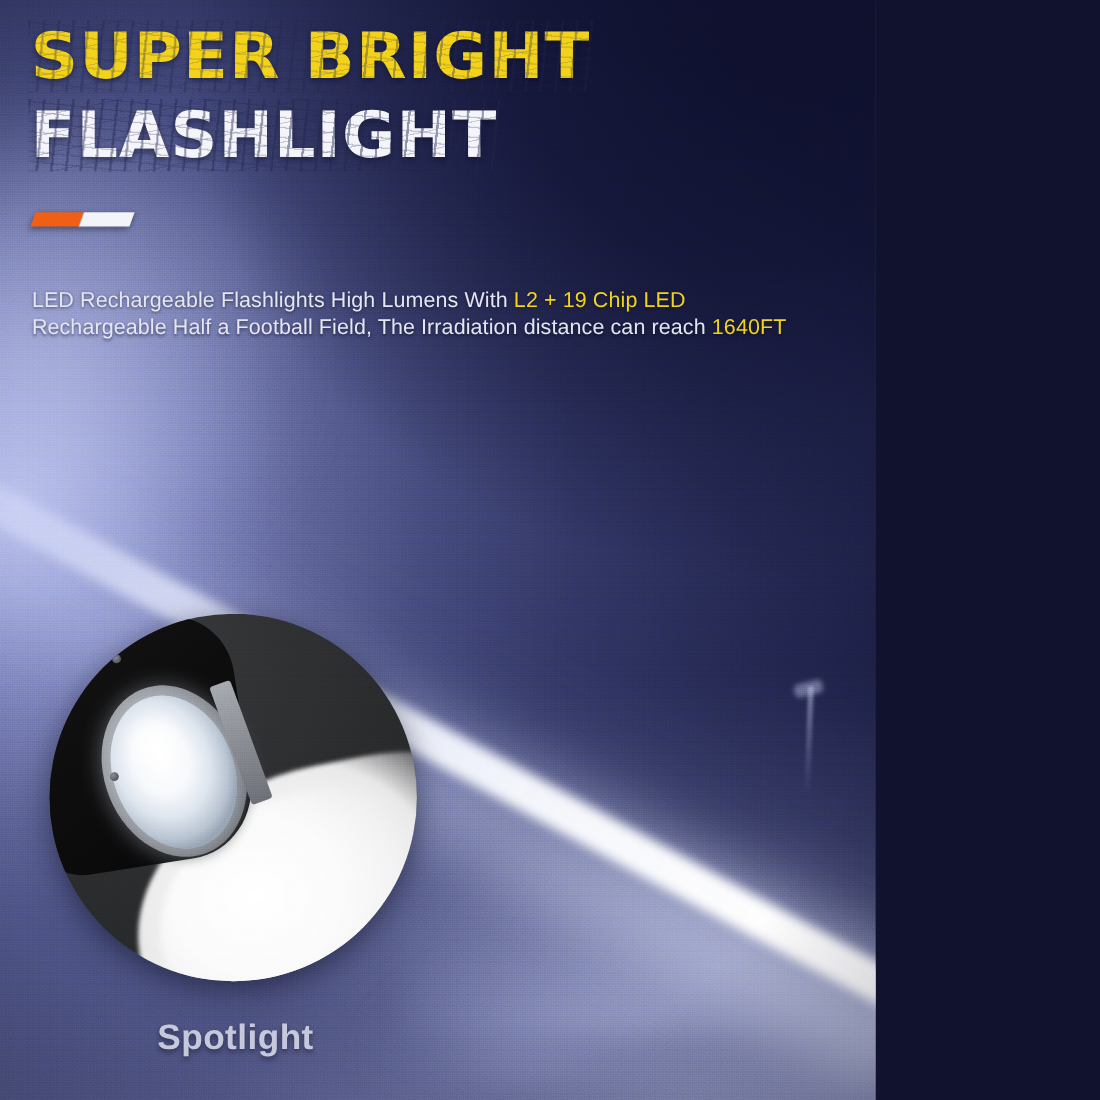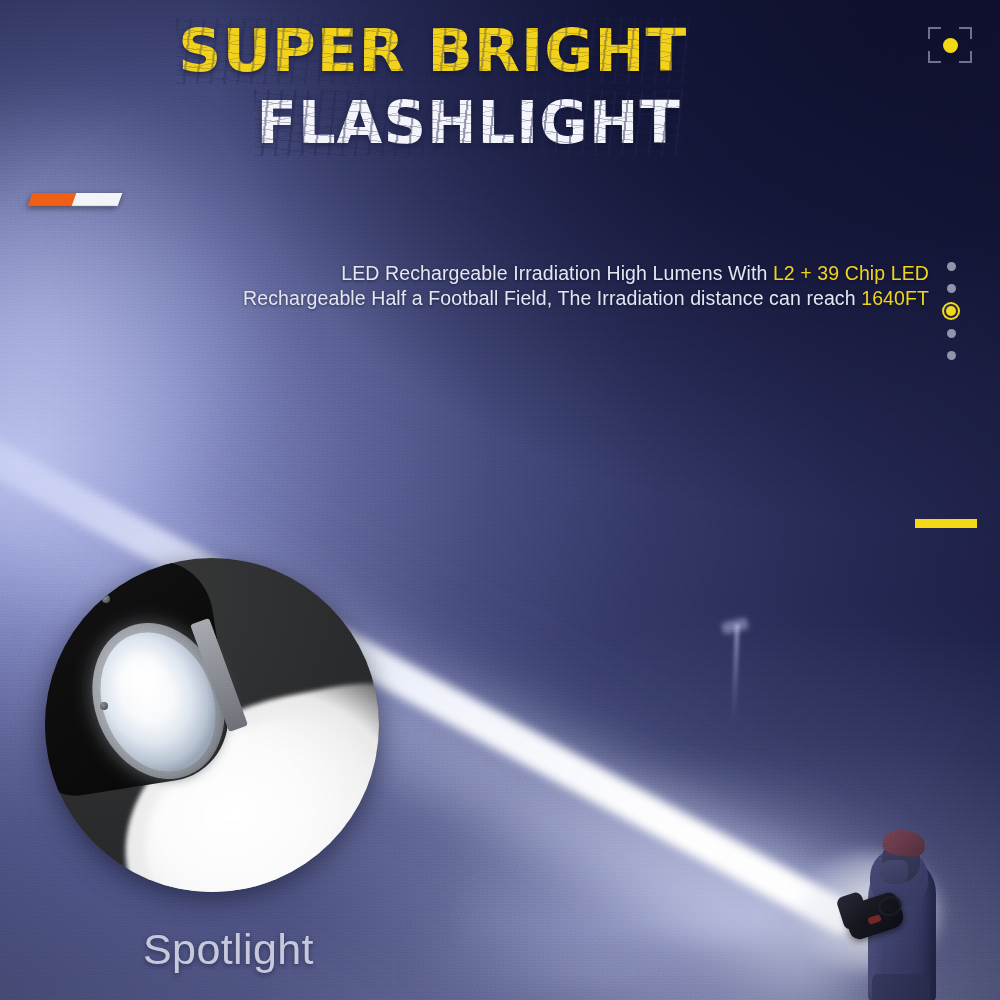--- a/index.html
+++ b/index.html
@@ -7,26 +7,25 @@
     padding: 0;
     background: #11132e;
   }
   body {
     font-family: "Liberation Sans", sans-serif;
   }
 
   
   #poster {
     position: relative;
-    width: 1000px;
+    width: 796px;
     height: 1000px;
     overflow: hidden;
     background: #232650;
     user-select: none;
-    text-align: right;
   }
 
   
   .bg-base {
     position: absolute;
     inset: 0;
     background:
       radial-gradient(118% 96% at 2% 46%, #b9bfe8 0%, #9aa1d4 9%, #7a81b8 18%, #5f6599 28%, #464c7f 40%, #333868 54%, #262a55 70%, #1d2047 85%, #191c3f 100%);
   }
   .bg-topdark {
@@ -557,24 +556,25 @@
     background-image:
       repeating-linear-gradient(0deg,  rgba(255,255,255,.09) 0 1px, rgba(0,0,0,.09) 1px 2px),
       repeating-linear-gradient(90deg, rgba(255,255,255,.07) 0 1px, rgba(0,0,0,.07) 1px 2px);
   }
 
   
   .caption {
     position: absolute;
     left: 143px;
     top: 925px;
-    font-size: 43px;
+    font-size: 32px;
     color: #c6c9dc;
     letter-spacing: .4px;
     text-shadow: 0 2px 5px rgba(10,12,34,.45);
+    font-weight: bold;
   }
 </style>
 </head>
 <body>
 
 <div id="poster">
 
   <div class="bg-base"></div>
   <div class="bg-topdark"></div>
   <div class="bg-snowfield"></div>
@@ -613,21 +613,21 @@
     <div class="head-line head-line-1"><span class="grunge">SUPER BRIGHT</span></div>
     <div class="head-line head-line-2"><span class="grunge">FLASHLIGHT</span></div>
   </div>
 
   <div class="divider">
     <div class="divider-orange"></div>
     <div class="divider-white"></div>
   </div>
 
   <div class="body-copy">
-    <span class="ln"><span>LED Rechargeable Irradiation High Lumens With </span><span class="spec">L2 + 39 Chip LED</span></span>
+    <span class="ln"><span>LED Rechargeable Flashlights High Lumens With </span><span class="spec">L2 + 19 Chip LED</span></span>
     <span class="ln"><span>Rechargeable Half a Football Field, The Irradiation distance can reach </span><span class="spec">1640FT</span></span>
   </div>
 
   <div class="focus-icon">
     <i class="tl"></i>
     <i class="tr"></i>
     <i class="bl"></i>
     <i class="br"></i>
     <i class="core"></i>
   </div>

